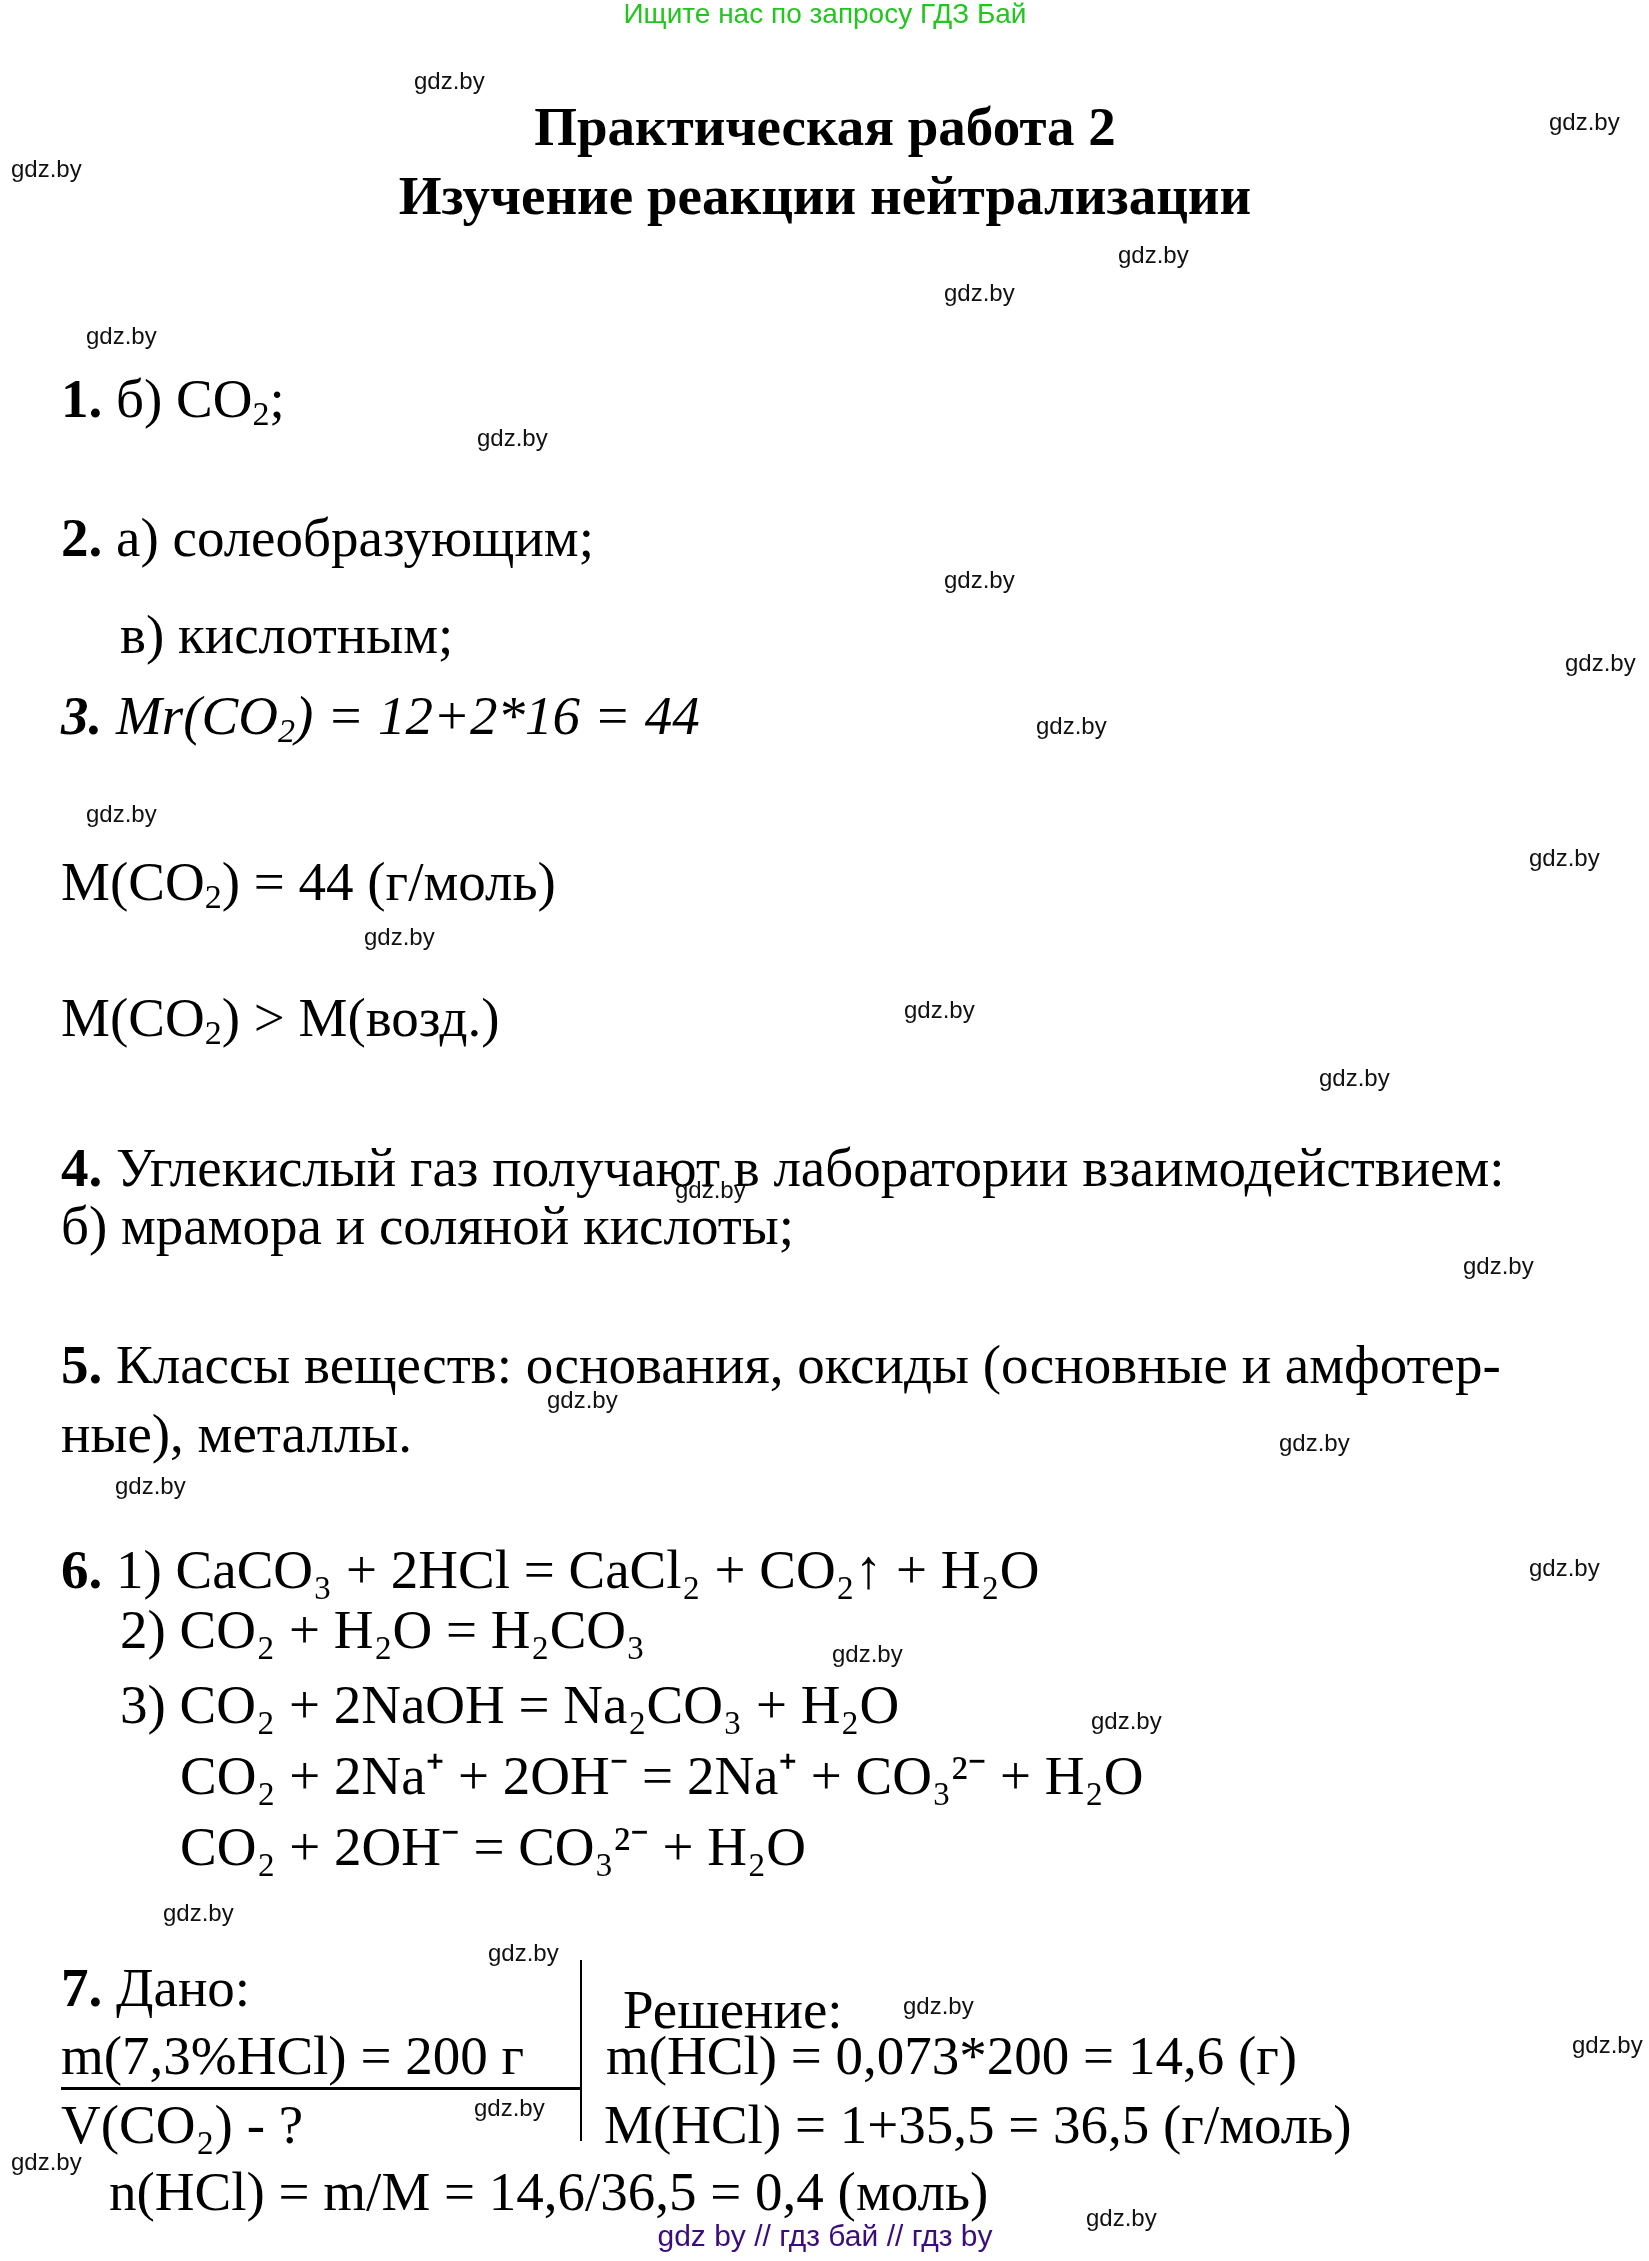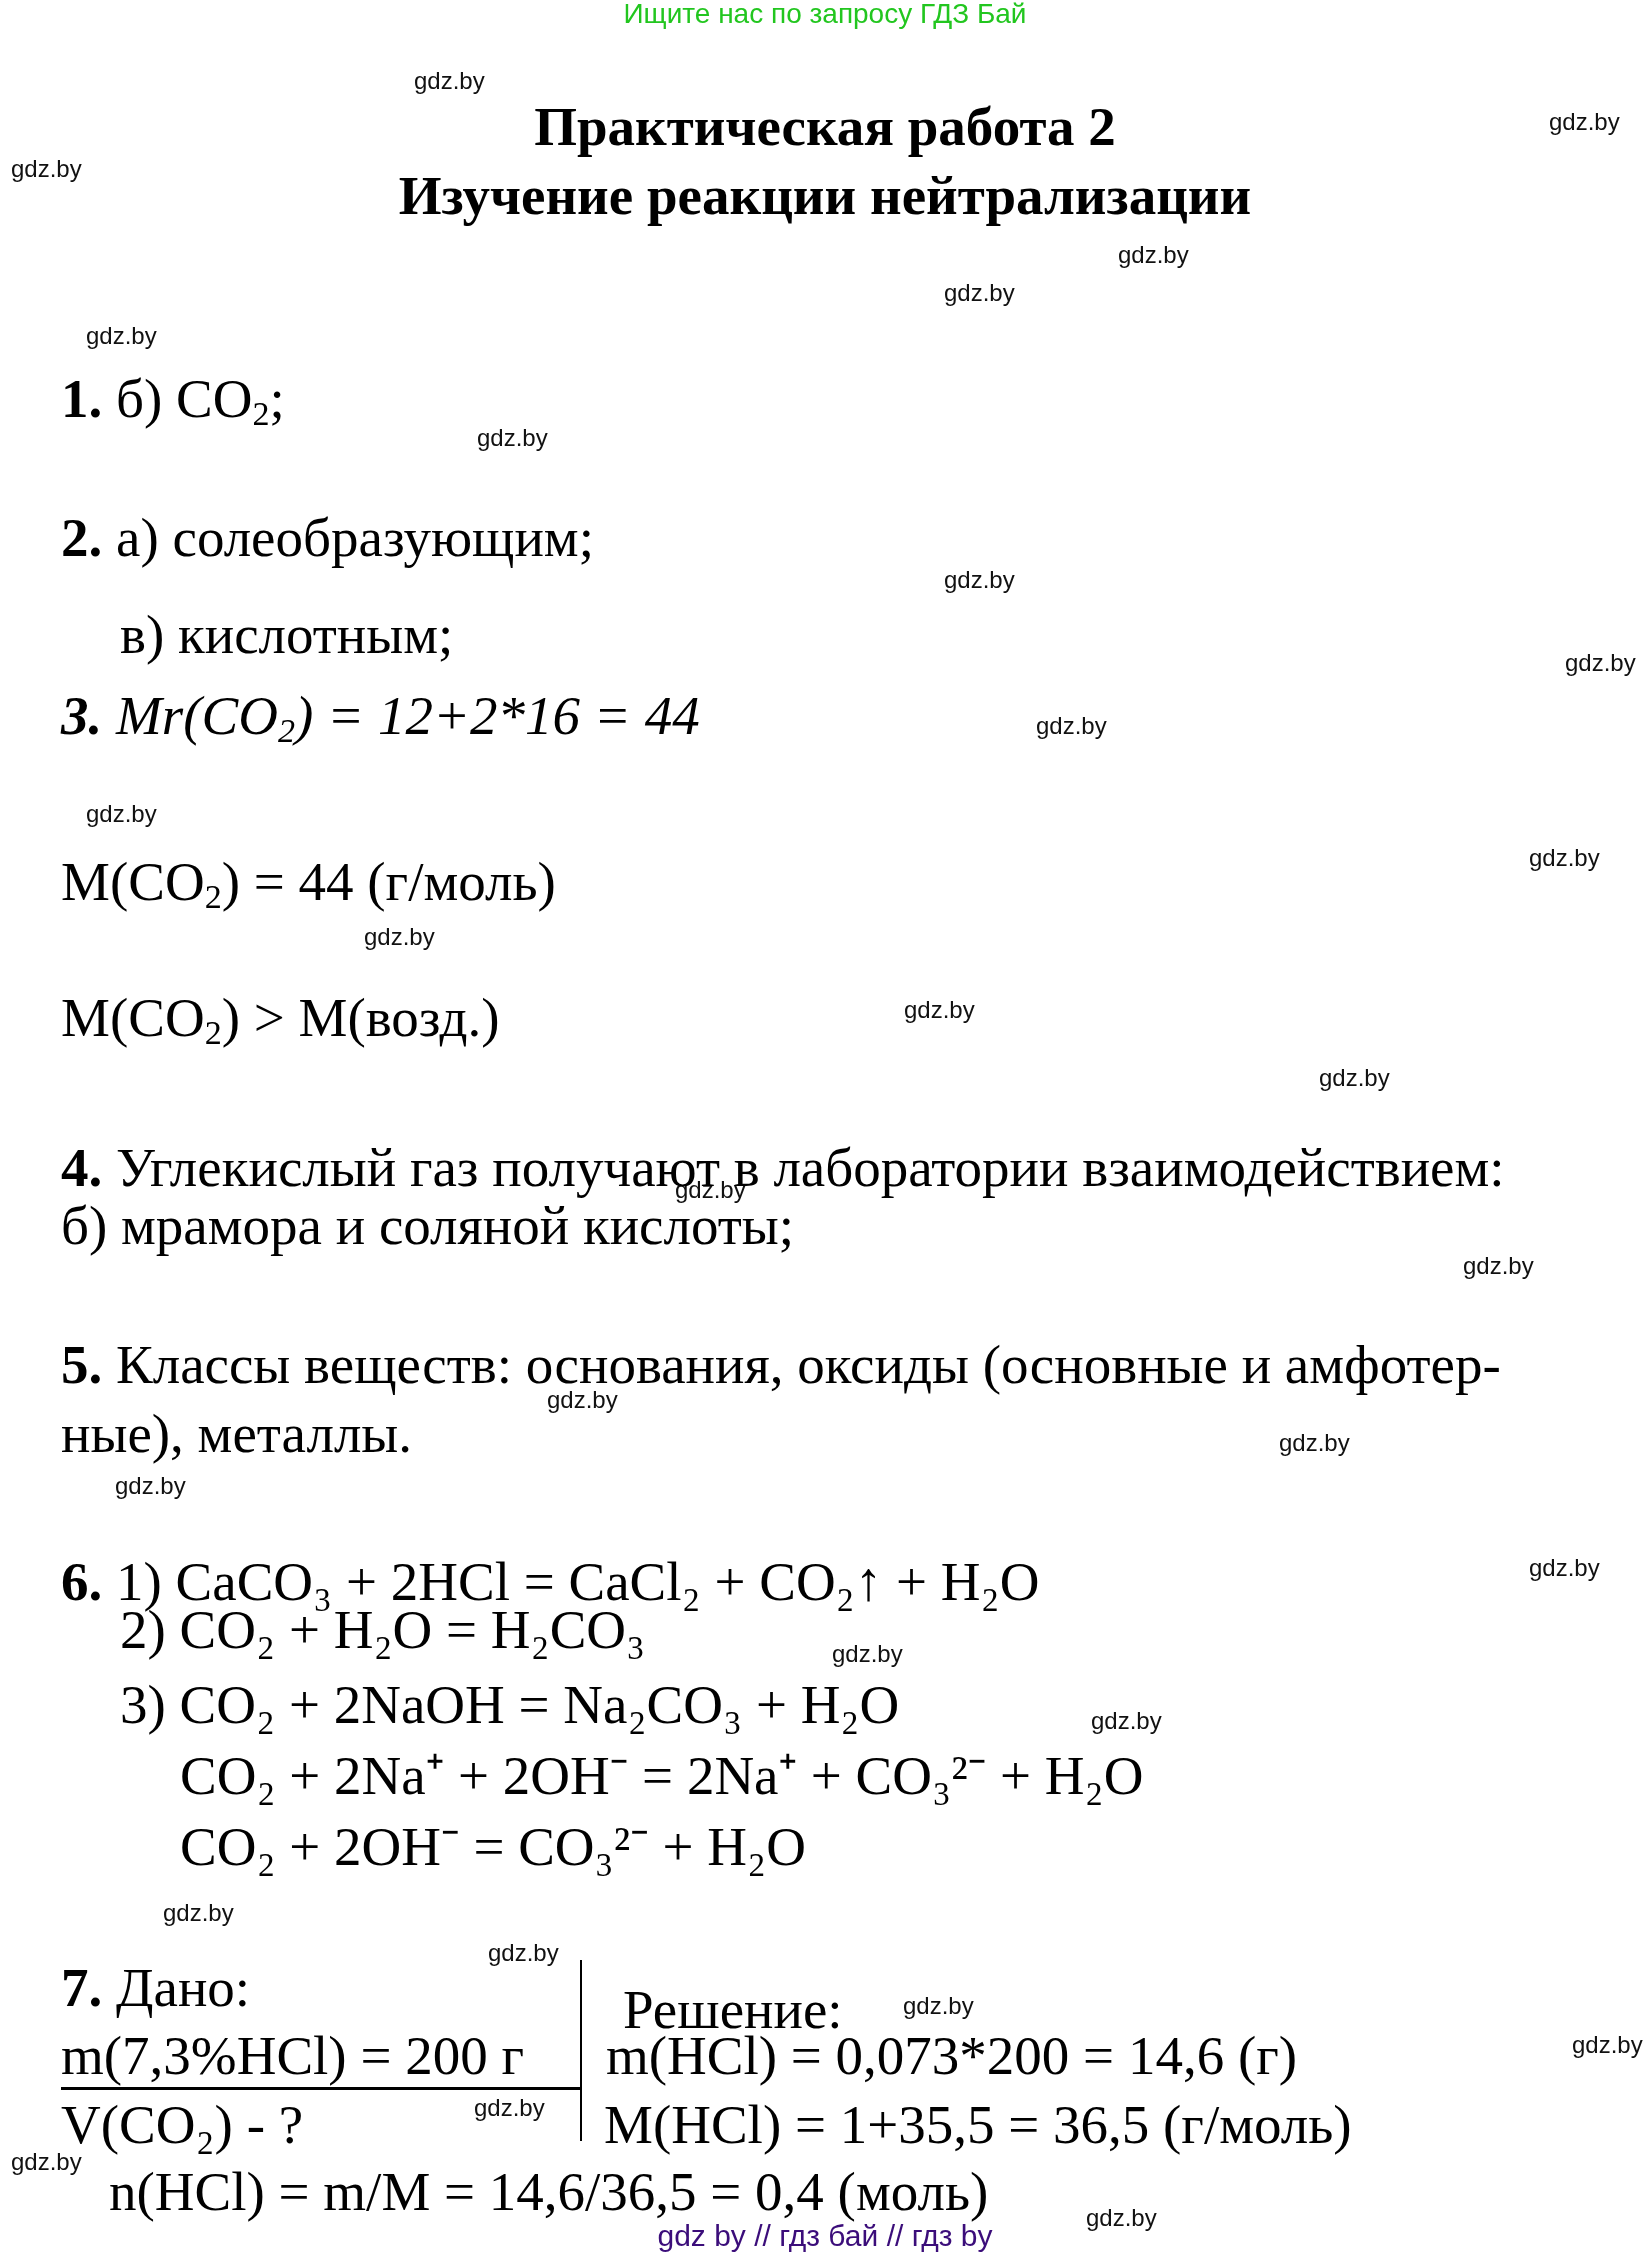--- a/index.html
+++ b/index.html
@@ -83,21 +83,21 @@
   <span>Углекислый газ получают в лаборатории взаимодействием:</span>
 </div>
 <div class="abs txt" style="left:61px; top:1198px;">б) мрамора и соляной кислоты;</div>
 
 <div class="abs txt" style="left:61px; top:1337px;">
   <span class="num">5.</span>
   <span>Классы веществ: основания, оксиды (основные и амфотер-</span>
 </div>
 <div class="abs txt" style="left:61px; top:1406px;text-align:center;">ные), металлы.</div>
 
-<div class="abs txt" style="left:61px; top:1542px;margin-top:12px;">
+<div class="abs txt" style="left:61px; top:1542px;">
   <span class="num">6.</span>
   <span>1) CaCO₃ + 2HCl = CaCl₂ + CO₂↑ + H₂O</span>
 </div>
 <div class="abs txt" style="left:120px; top:1602px;">2) CO₂ + H₂O = H₂CO₃</div>
 <div class="abs txt" style="left:120px; top:1677px;text-align:center;">3) CO₂ + 2NaOH = Na₂CO₃ + H₂O</div>
 <div class="abs txt" style="left:180px; top:1748px;">CO₂ + 2Na⁺ + 2OH⁻ = 2Na⁺ + CO₃²⁻ + H₂O</div>
 <div class="abs txt" style="left:180px; top:1819px;">CO₂ + 2OH⁻ = CO₃²⁻ + H₂O</div>
 
 <div class="abs txt" style="left:61px; top:1960px;">
   <span class="num">7.</span>

